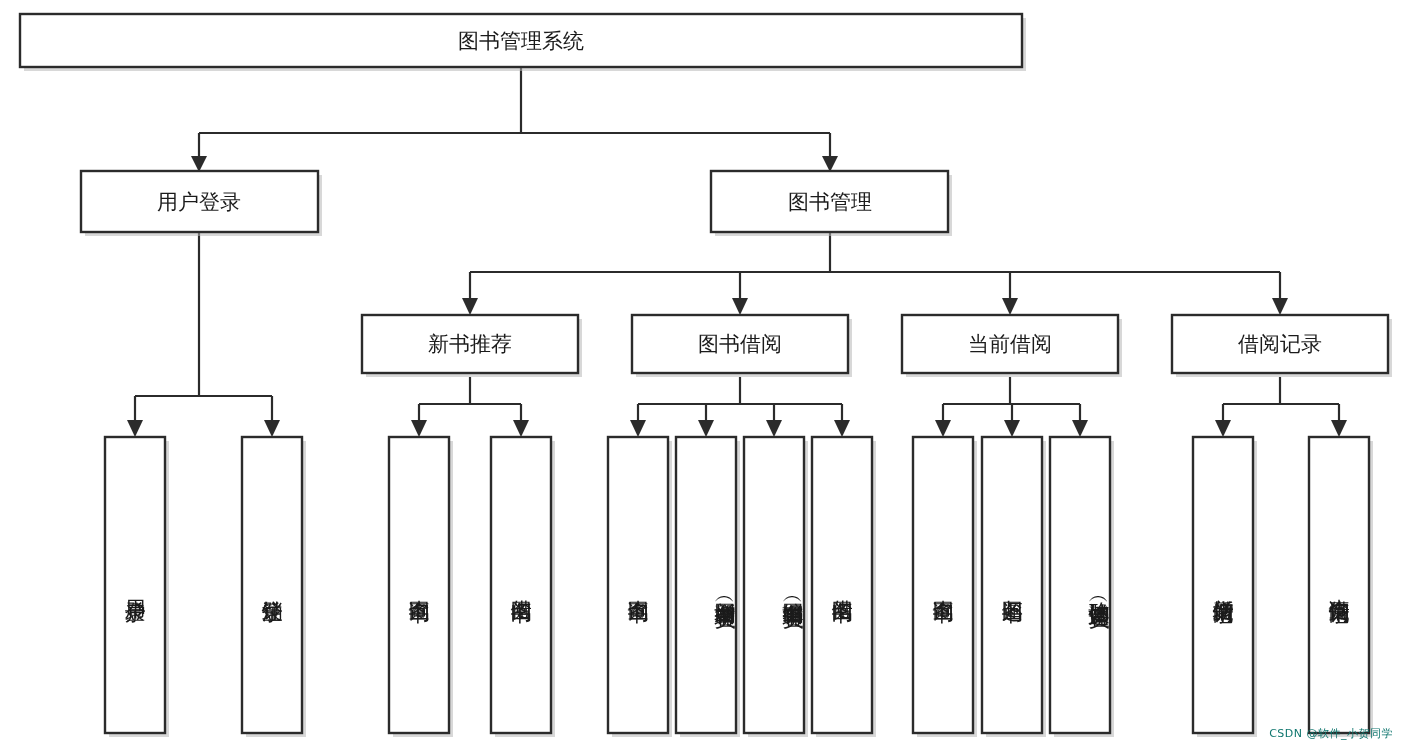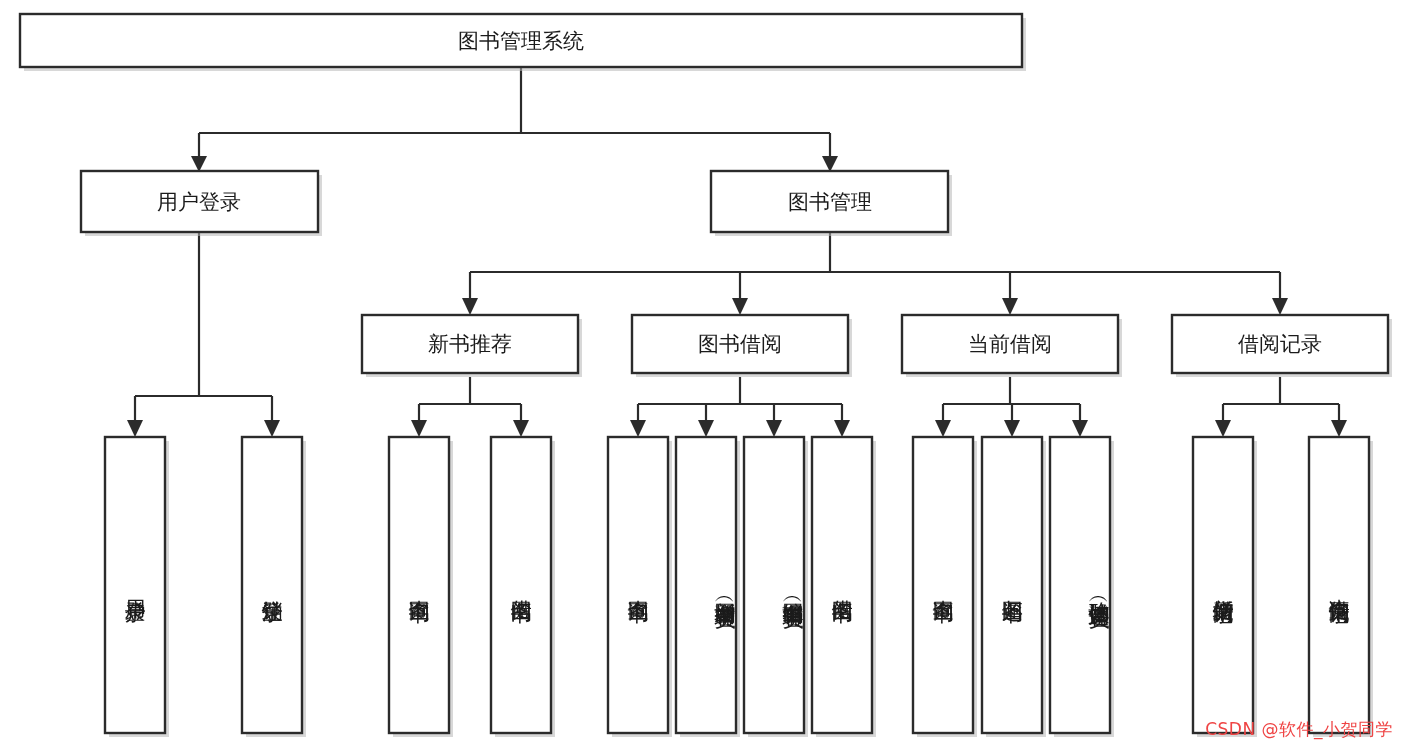--- a/index.html
+++ b/index.html
@@ -66,22 +66,22 @@
     color: #1b1b1b;
     letter-spacing: 1px;
     pointer-events: none;
     white-space: nowrap;
   }
   .watermark {
     position: absolute;
     right: 12px;
     bottom: 6px;
     font-family: "DejaVu Sans", "Liberation Sans", sans-serif;
-    font-size: 17px;
-    color: #ef4444;
+    font-size: 11px;
+    color: #0f766e;
     letter-spacing: 0.5px;
     user-select: none;
   }
 </style>
 </head>
 <body>
 
 <div id="diagram-root">
 
   <svg class="diagram-canvas" viewBox="0 0 1405 747" xmlns="http://www.w3.org/2000/svg">

